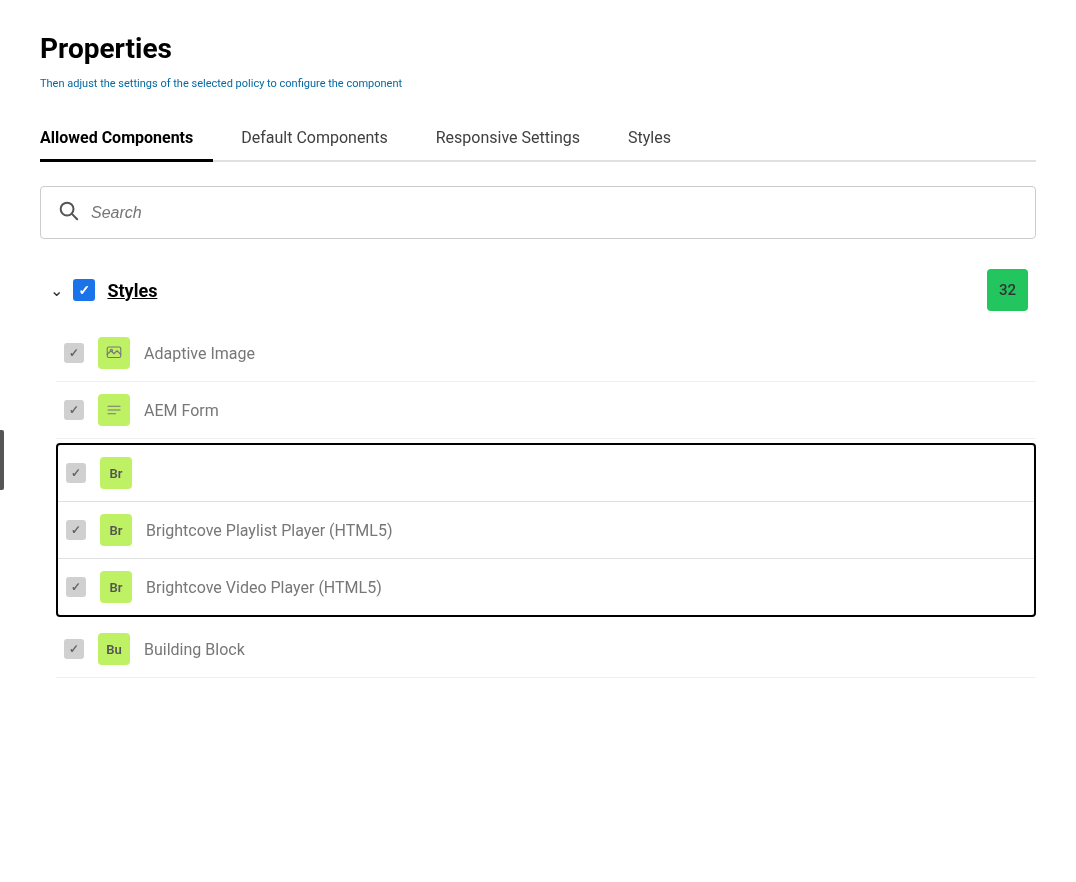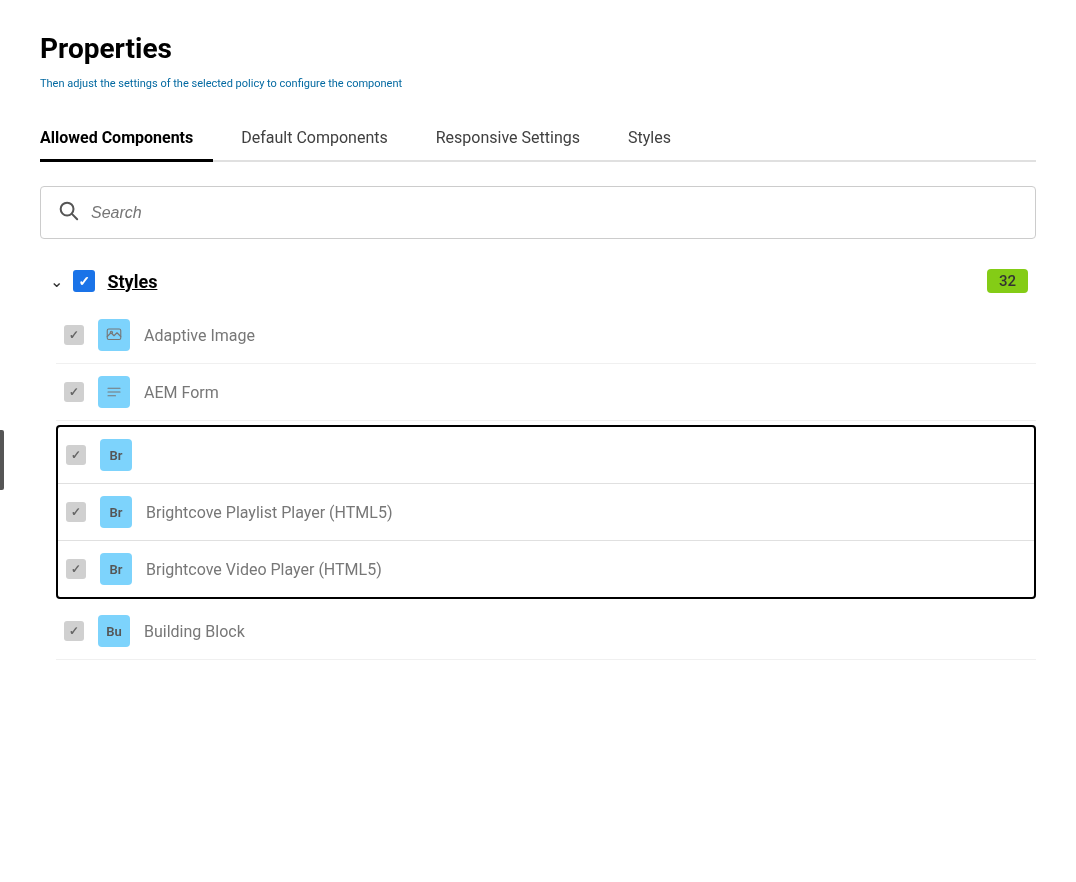--- a/index.html
+++ b/index.html
@@ -115,23 +115,23 @@
 
     .general-label {
       font-size: 18px;
       font-weight: 700;
       text-decoration: underline;
       color: #000;
       flex: 1;
     }
 
     .count-badge {
-      background: #84cc16;
+      background: #22c55e;
       border-radius: 4px;
-      padding: 3px 12px;
+      padding: 12px 12px;
       font-size: 15px;
       font-weight: 500;
       color: #333;
     }
 
     .component-list {
       padding-left: 16px;
     }
 
     .component-item {
@@ -176,21 +176,21 @@
 
     .item-checkbox .check-mark {
       color: #666;
       font-size: 12px;
       font-weight: 700;
     }
 
     .item-icon {
       width: 32px;
       height: 32px;
-      background: #7dd3fc;
+      background: #bef264;
       border-radius: 4px;
       display: flex;
       align-items: center;
       justify-content: center;
       margin-right: 14px;
       font-size: 13px;
       color: #555;
       font-weight: 600;
       flex-shrink: 0;
     }

